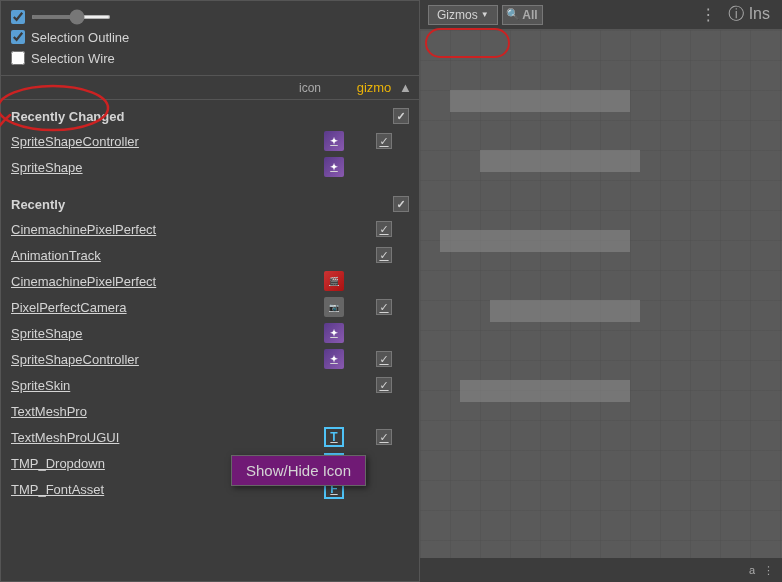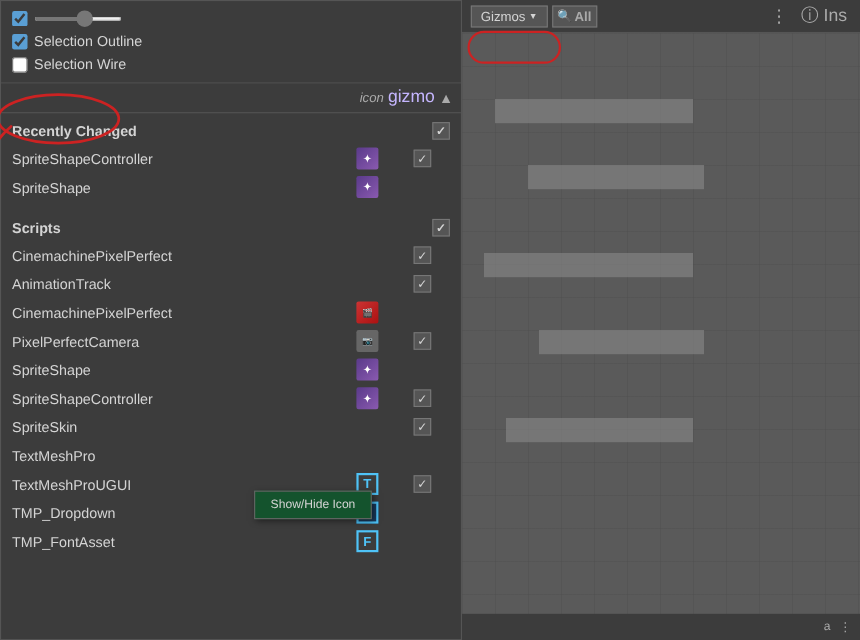--- a/index.html
+++ b/index.html
@@ -25,21 +25,21 @@
       border: 1px solid #555;
     }
 
     .top-options {
       padding: 6px 10px;
       border-bottom: 1px solid #555;
     }
 
     .checkbox-row {
       display: flex;
-      align-items: center;
+      align-items: flex-start;
       gap: 6px;
       padding: 3px 0;
     }
 
     .checkbox-row input[type="checkbox"] {
       width: 14px;
       height: 14px;
       accent-color: #5a9fd4;
     }
 
@@ -68,31 +68,30 @@
       background: #3c3c3c;
       border-bottom: 1px solid #555;
     }
 
     .table-header .spacer {
       flex: 1;
     }
 
     .col-icon {
       width: 50px;
-      text-align: right;
+      text-align: left;
       color: #aaa;
       font-size: 12px;
-      font-style: italic;
     }
 
     .col-gizmo {
       width: 50px;
       text-align: center;
-      color: #c4b5fd;
-      font-size: 16px;
+      color: #eab308;
+      font-size: 13px;
     }
 
     .scroll-indicator {
       width: 10px;
       text-align: center;
       color: #aaa;
     }
 
     
     .list-content {
@@ -111,20 +110,21 @@
     }
 
     .section-header .spacer { flex: 1; }
 
     .list-row {
       display: flex;
       align-items: center;
       padding: 3px 10px;
       min-height: 26px;
       position: relative;
+      text-decoration: underline;
     }
 
     .row-label {
       flex: 1;
       color: #d4d4d4;
       font-size: 13px;
     }
 
     .row-icon {
       width: 50px;
@@ -197,28 +197,28 @@
     }
 
     .letter-icon.T { color: #4fc3f7; border-color: #4fc3f7; }
     .letter-icon.dropdown-v { color: #4fc3f7; border-color: #4fc3f7; background: #1a3a5c; }
     .letter-icon.F { color: #4fc3f7; border-color: #4fc3f7; }
     .letter-icon.I { color: #4fc3f7; border-color: #4fc3f7; }
 
     
     .tooltip-box {
       position: absolute;
-      background: #14532d;
+      background: #701a75;
       border: 1px solid #666;
       padding: 6px 14px;
-      font-size: 11px;
+      font-size: 15px;
       color: #d4d4d4;
       white-space: nowrap;
       z-index: 100;
-      bottom: 109px;
+      bottom: 95px;
       left: 230px;
       box-shadow: 2px 2px 6px rgba(0,0,0,0.5);
     }
 
     
     .scene-panel {
       position: absolute;
       top: 0;
       left: 420px;
       width: 362px;
@@ -394,21 +394,21 @@
 
     <div class="list-row">
       <span class="row-label">SpriteShape</span>
       <div class="row-icon">
         <div class="sprite-icon purple">✦</div>
       </div>
       <div class="row-gizmo"></div>
     </div>
 
     <div class="section-header" style="margin-top:8px;">
-      <span>Scripts</span>
+      <span>Recently</span>
       <span class="spacer"></span>
       <div class="checkmark checked"></div>
     </div>
 
     <div class="list-row">
       <span class="row-label">CinemachinePixelPerfect</span>
       <div class="row-icon"></div>
       <div class="row-gizmo">
         <div class="checkmark checked"></div>
       </div>

